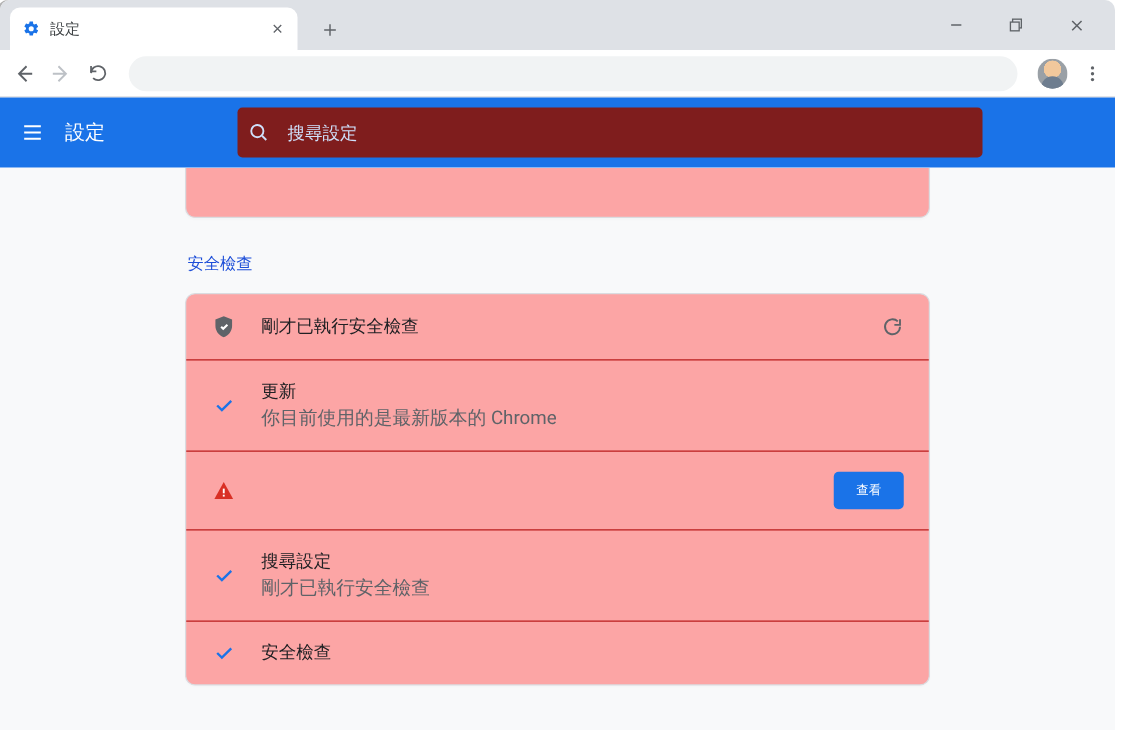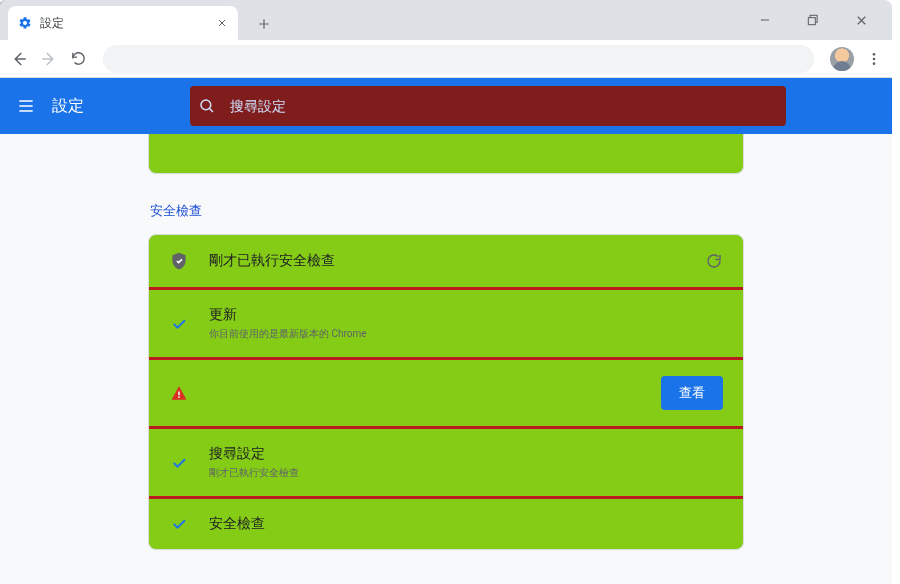--- a/index.html
+++ b/index.html
@@ -42,37 +42,37 @@
 .search-wrap { flex: 0 0 596px; height: 40px; margin: 0 auto; background: #7f1d1d; border-radius: 4px; display: flex; align-items: center; padding: 0 8px; gap: 14px; }
 .search-wrap input { background: transparent; border: none; outline: none; color: #fff; font-size: 14px; flex: 1; }
 .search-wrap input::placeholder { color: #cfe0fb; }
 .app-header-spacer{flex:1}
 
 
 .content { flex: 1; background: #f8f9fa; overflow: auto; padding-bottom: 40px; }
 .content-inner { width: 596px; margin: 0 auto; }
 
 .card {
-  background: #84cc16; border: 1px solid #dadce0; border-radius: 8px;
+  background: #fca5a5; border: 1px solid #dadce0; border-radius: 8px;
   box-shadow: 0 1px 2px rgba(0,0,0,.02);
 }
 .spacer-card { height: 40px; margin-top: 0; border-top: none; border-top-left-radius:0;border-top-right-radius:0;}
 .section-title { font-size: 13px; color: #1d4ed8; margin: 28px 0 14px 2px; }
 
-.row { display: flex; align-items: center; padding: 16px 20px; gap: 20px; border-top: 3px solid #b91c1c; }
+.row { display: flex; align-items: center; padding: 16px 20px; gap: 20px; border-top: 1px solid #b91c1c; }
 .row:first-child { border-top: none; }
 .row-icon { width: 20px; display: grid; place-items: center; color: #1a73e8; }
 .row-icon.shield { color: #5f6368; }
 .row-icon.warn { color: #d93025; }
 .row-body { flex: 1; }
 .row-title { color: #202124; font-size: 14px; }
-.row-sub { color: #5f6368; font-size: 10px; margin-top: 3px; }
+.row-sub { color: #5f6368; font-size: 15px; margin-top: 3px; }
 .row-action { }
 .reload-ic { color: #5f6368; }
-.btn { background: #1a73e8; color: #fff; border: none; border-radius: 4px; padding: 8px 18px; font-size: 13px; cursor: pointer; margin-left: 40px; }
+.btn { background: #1a73e8; color: #fff; border: none; border-radius: 4px; padding: 8px 18px; font-size: 10px; cursor: pointer; margin-left: 40px; }
 
 svg { display: block; }
 </style>
 </head>
 <body>
 
 <div class="window">
 
   <div class="tab-strip">
     <div class="tab">

